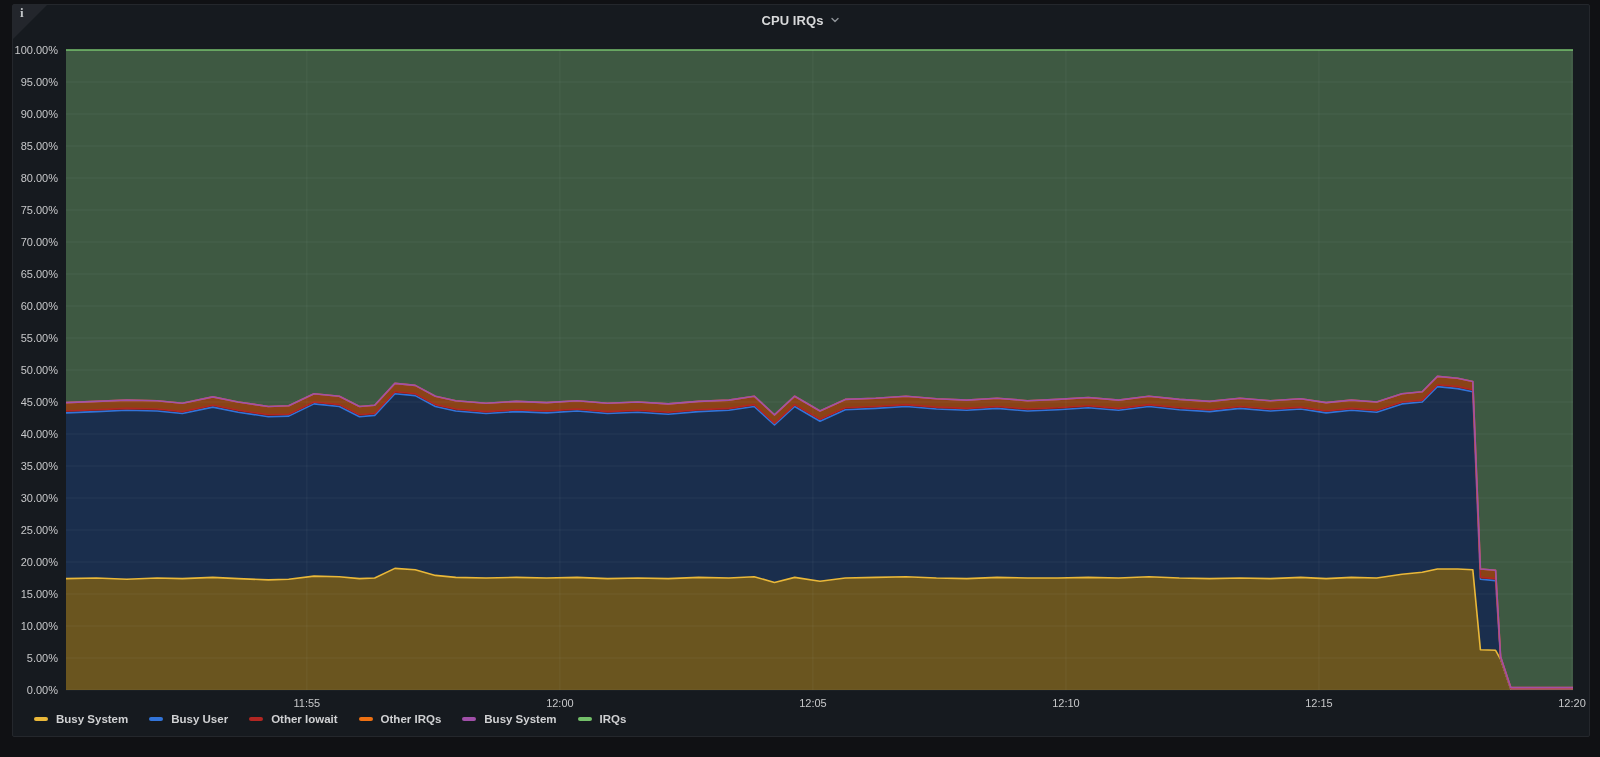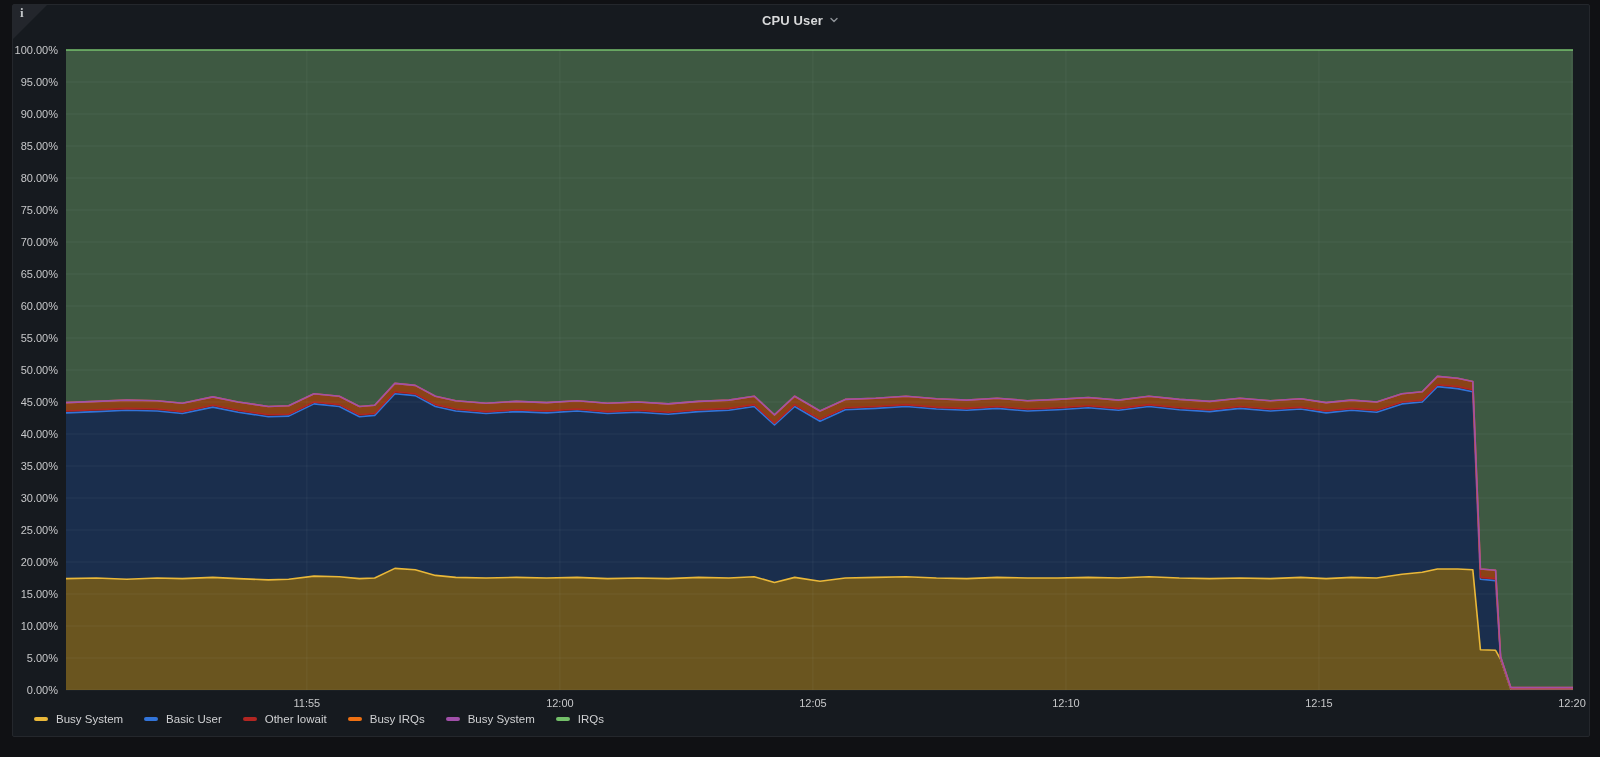--- a/index.html
+++ b/index.html
@@ -13,54 +13,54 @@
     font-family:"Liberation Serif",serif;font-weight:700;font-size:13px;line-height:13px;}
   .panel-header{position:absolute;left:0;top:0;width:100%;height:30px;display:flex;
     align-items:center;justify-content:center;gap:5px;cursor:pointer;}
   .panel-title{font-size:13px;font-weight:700;color:#d8d9da;letter-spacing:.1px;}
   .chevron{display:inline-block;margin-top:2px;}
   svg.chart{position:absolute;left:0;top:0;pointer-events:none;}
   .plot-hit{pointer-events:all;}
   .legend{position:absolute;left:21px;top:707px;display:flex;align-items:center;gap:21px;}
   .legend-item{display:flex;align-items:center;gap:8px;cursor:pointer;}
   .legend-swatch{width:14px;height:4px;border-radius:2px;}
-  .legend-label{font-size:11.5px;font-weight:400;color:#d0d1d3;line-height:14px;}
+  .legend-label{font-size:11.5px;font-weight:700;color:#d0d1d3;line-height:14px;}
 </style>
 </head>
 <body>
 
 <div class="stage">
   <div class="panel">
     <div class="panel-header">
-      <span class="panel-title">CPU User</span>
+      <span class="panel-title">CPU IRQs</span>
       <span class="chevron">
         <svg width="12" height="12" viewBox="0 0 12 12">
             <path d="M3 4.5l3 3 3-3" stroke="#8e9297" stroke-width="1.4" fill="none" stroke-linecap="round" stroke-linejoin="round"></path>
           </svg>
       </span>
     </div>
     <div class="corner-info">
       <span class="i-glyph">i</span>
     </div>
     <div class="legend" id="legend">
         <div class="legend-item">
           <span class="legend-swatch" style="background: rgb(234, 184, 57);"></span>
           <span class="legend-label">Busy System</span>
         </div>
         <div class="legend-item">
           <span class="legend-swatch" style="background: rgb(50, 116, 217);"></span>
-          <span class="legend-label">Basic User</span>
+          <span class="legend-label">Busy User</span>
         </div>
         <div class="legend-item">
           <span class="legend-swatch" style="background: rgb(178, 38, 34);"></span>
           <span class="legend-label">Other Iowait</span>
         </div>
         <div class="legend-item">
           <span class="legend-swatch" style="background: rgb(238, 112, 18);"></span>
-          <span class="legend-label">Busy IRQs</span>
+          <span class="legend-label">Other IRQs</span>
         </div>
         <div class="legend-item">
           <span class="legend-swatch" style="background: rgb(160, 79, 168);"></span>
           <span class="legend-label">Busy System</span>
         </div>
         <div class="legend-item">
           <span class="legend-swatch" style="background: rgb(115, 191, 105);"></span>
           <span class="legend-label">IRQs</span>
         </div>
       </div>

